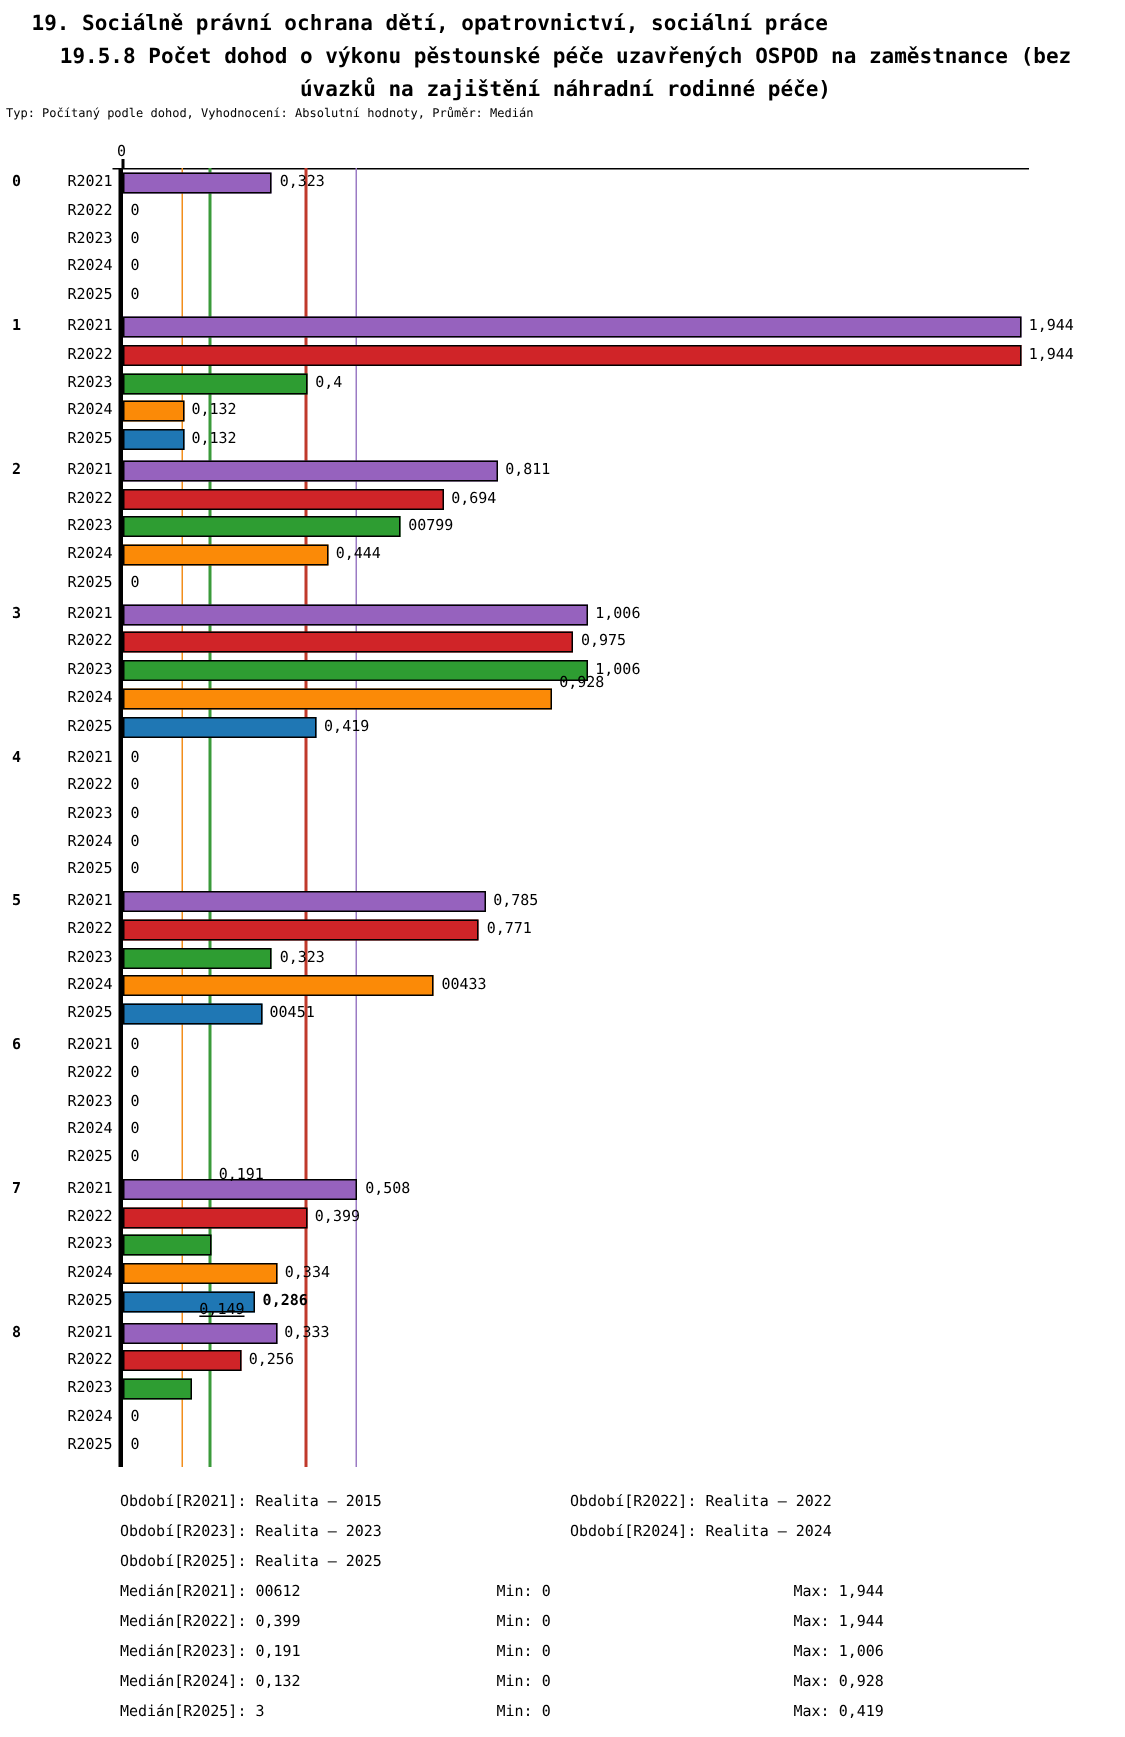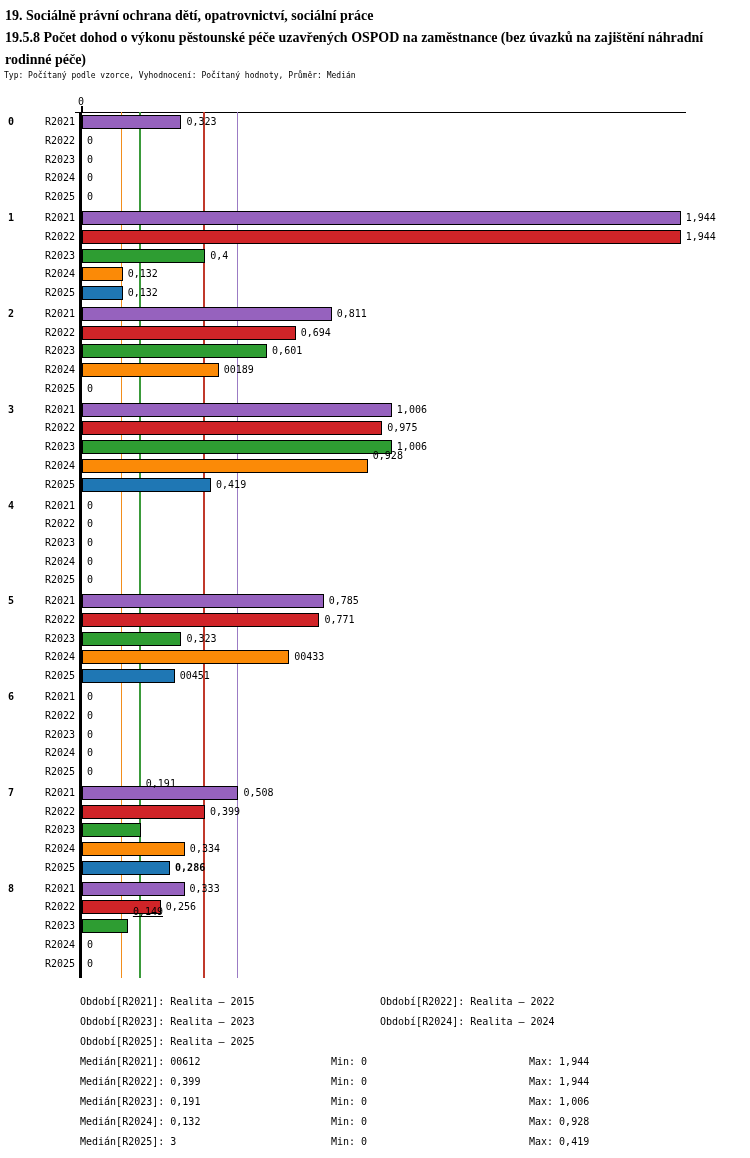--- a/index.html
+++ b/index.html
@@ -1,31 +1,31 @@
 <!DOCTYPE html>
 <html><head>
 <meta charset="utf-8">
 <style>
   html,body{margin:0;padding:0;background:#fff;}
   body{width:750px;height:1158px;position:relative;overflow:hidden;
        font-family:"DejaVu Sans Mono","Liberation Mono",monospace;color:#000;}
   .abs{position:absolute;white-space:nowrap;}
-  .title-line{position:absolute;left:5px;font-weight:bold;font-size:14px;line-height:22px;
-              width:712px;white-space:normal;word-wrap:normal;font-family:Liberation Serif, serif;}
+  .title-line{position:absolute;left:21px;font-weight:bold;font-size:14px;line-height:22px;
+              width:712px;white-space:normal;word-wrap:normal;}
   .meta-line{position:absolute;left:4px;top:70px;font-size:8px;line-height:12px;}
   .lbl{font-size:10px;line-height:14px;}
   .glbl{font-size:10px;line-height:14px;font-weight:bold;}
   .legend-txt{font-size:10px;line-height:13px;}
 </style>
 </head>
 <body>
 
 <div class="title-line" style="top:5px;">19. Sociálně právní ochrana dětí, opatrovnictví, sociální práce</div>
-<div class="title-line" style="top:27px;">19.5.8 Počet dohod o výkonu pěstounské péče uzavřených OSPOD na zaměstnance (bez úvazků na zajištění náhradní rodinné péče)</div>
-<div class="meta-line">Typ: Počítaný podle vzorce, Vyhodnocení: Počítaný hodnoty, Průměr: Medián</div>
+<div class="title-line" style="top:27px;text-align:center;">19.5.8 Počet dohod o výkonu pěstounské péče uzavřených OSPOD na zaměstnance (bez úvazků na zajištění náhradní rodinné péče)</div>
+<div class="meta-line">Typ: Počítaný podle dohod, Vyhodnocení: Absolutní hodnoty, Průměr: Medián</div>
 
 <div style="position:absolute;left:0;top:0;width:750px;height:990px;">
     <div class="abs lbl" style="left: 73px; top: 95px; width: 16px; text-align: center;">0</div>
     <div class="abs" style="left: 80.5px; top: 106px; width: 2px; height: 6px; background: rgb(0, 0, 0);"></div>
     <div class="abs" style="left: 75px; top: 112px; width: 611px; height: 1px; background: rgb(0, 0, 0);"></div>
     <div class="abs" style="left: 79px; top: 112px; width: 3px; height: 866px; background: rgb(0, 0, 0);"></div>
     <div class="abs" style="left: 236.714px; top: 112px; width: 1.5px; height: 866px; background: rgb(155, 123, 196);"></div>
     <div class="abs" style="left: 203.142px; top: 112px; width: 1.5px; height: 866px; background: rgb(192, 57, 43);"></div>
     <div class="abs" style="left: 139.078px; top: 112px; width: 1.5px; height: 866px; background: rgb(58, 154, 58);"></div>
     <div class="abs" style="left: 120.906px; top: 112px; width: 1.5px; height: 866px; background: rgb(242, 142, 28);"></div>
@@ -59,24 +59,24 @@
     <div class="abs lbl" style="left: 127.656px; top: 285.9px;">0,132</div>
     <div class="abs glbl" style="left: 8px; top: 306.9px;">2</div>
     <div class="abs lbl" style="left: 45px; top: 306.9px; width: 30px; text-align: right;">R2021</div>
     <div class="abs" style="left: 82px; top: 306.9px; width: 249.788px; height: 14px; background: rgb(150, 98, 190); border: 1px solid rgb(0, 0, 0); box-sizing: border-box;"></div>
     <div class="abs lbl" style="left: 336.788px; top: 306.9px;">0,811</div>
     <div class="abs lbl" style="left: 45px; top: 325.6px; width: 30px; text-align: right;">R2022</div>
     <div class="abs" style="left: 82px; top: 325.6px; width: 213.752px; height: 14px; background: rgb(208, 36, 40); border: 1px solid rgb(0, 0, 0); box-sizing: border-box;"></div>
     <div class="abs lbl" style="left: 300.752px; top: 325.6px;">0,694</div>
     <div class="abs lbl" style="left: 45px; top: 344.3px; width: 30px; text-align: right;">R2023</div>
     <div class="abs" style="left: 82px; top: 344.3px; width: 185.108px; height: 14px; background: rgb(46, 157, 50); border: 1px solid rgb(0, 0, 0); box-sizing: border-box;"></div>
-    <div class="abs lbl" style="left: 272.108px; top: 344.3px;">0,601</div>
+    <div class="abs lbl" style="left: 272.108px; top: 344.3px;">00799</div>
     <div class="abs lbl" style="left: 45px; top: 363px; width: 30px; text-align: right;">R2024</div>
     <div class="abs" style="left: 82px; top: 363px; width: 136.752px; height: 14px; background: rgb(251, 138, 7); border: 1px solid rgb(0, 0, 0); box-sizing: border-box;"></div>
-    <div class="abs lbl" style="left: 223.752px; top: 363px;">00189</div>
+    <div class="abs lbl" style="left: 223.752px; top: 363px;">0,444</div>
     <div class="abs lbl" style="left: 45px; top: 381.7px; width: 30px; text-align: right;">R2025</div>
     <div class="abs lbl" style="left: 87px; top: 381.7px;">0</div>
     <div class="abs glbl" style="left: 8px; top: 402.7px;">3</div>
     <div class="abs lbl" style="left: 45px; top: 402.7px; width: 30px; text-align: right;">R2021</div>
     <div class="abs" style="left: 82px; top: 402.7px; width: 309.848px; height: 14px; background: rgb(150, 98, 190); border: 1px solid rgb(0, 0, 0); box-sizing: border-box;"></div>
     <div class="abs lbl" style="left: 396.848px; top: 402.7px;">1,006</div>
     <div class="abs lbl" style="left: 45px; top: 421.4px; width: 30px; text-align: right;">R2022</div>
     <div class="abs" style="left: 82px; top: 421.4px; width: 300.3px; height: 14px; background: rgb(208, 36, 40); border: 1px solid rgb(0, 0, 0); box-sizing: border-box;"></div>
     <div class="abs lbl" style="left: 387.3px; top: 421.4px;">0,975</div>
     <div class="abs lbl" style="left: 45px; top: 440.1px; width: 30px; text-align: right;">R2023</div>
@@ -144,21 +144,21 @@
     <div class="abs lbl" style="left: 175.088px; top: 860.7px; font-weight: bold;">0,286</div>
     <div class="abs glbl" style="left: 8px; top: 881.7px;">8</div>
     <div class="abs lbl" style="left: 45px; top: 881.7px; width: 30px; text-align: right;">R2021</div>
     <div class="abs" style="left: 82px; top: 881.7px; width: 102.564px; height: 14px; background: rgb(150, 98, 190); border: 1px solid rgb(0, 0, 0); box-sizing: border-box;"></div>
     <div class="abs lbl" style="left: 189.564px; top: 881.7px;">0,333</div>
     <div class="abs lbl" style="left: 45px; top: 900.4px; width: 30px; text-align: right;">R2022</div>
     <div class="abs" style="left: 82px; top: 900.4px; width: 78.848px; height: 14px; background: rgb(208, 36, 40); border: 1px solid rgb(0, 0, 0); box-sizing: border-box;"></div>
     <div class="abs lbl" style="left: 165.848px; top: 900.4px;">0,256</div>
     <div class="abs lbl" style="left: 45px; top: 919.1px; width: 30px; text-align: right;">R2023</div>
     <div class="abs" style="left: 82px; top: 919.1px; width: 45.892px; height: 14px; background: rgb(46, 157, 50); border: 1px solid rgb(0, 0, 0); box-sizing: border-box;"></div>
-    <div class="abs lbl" style="left: 132.892px; top: 905px; text-decoration: underline;">0,149</div>
+    <div class="abs lbl" style="left: 132.892px; top: 867px; text-decoration: underline;">0,149</div>
     <div class="abs lbl" style="left: 45px; top: 937.8px; width: 30px; text-align: right;">R2024</div>
     <div class="abs lbl" style="left: 87px; top: 937.8px;">0</div>
     <div class="abs lbl" style="left: 45px; top: 956.5px; width: 30px; text-align: right;">R2025</div>
     <div class="abs lbl" style="left: 87px; top: 956.5px;">0</div>
   </div>
 
 <div style="position:absolute;left:0;top:988px;width:750px;height:170px;">
     <div class="abs legend-txt" style="left: 80px; top: 7px;">Období[R2021]: Realita – 2015</div>
     <div class="abs legend-txt" style="left: 380px; top: 7px;">Období[R2022]: Realita – 2022</div>
     <div class="abs legend-txt" style="left: 80px; top: 27px;">Období[R2023]: Realita – 2023</div>

